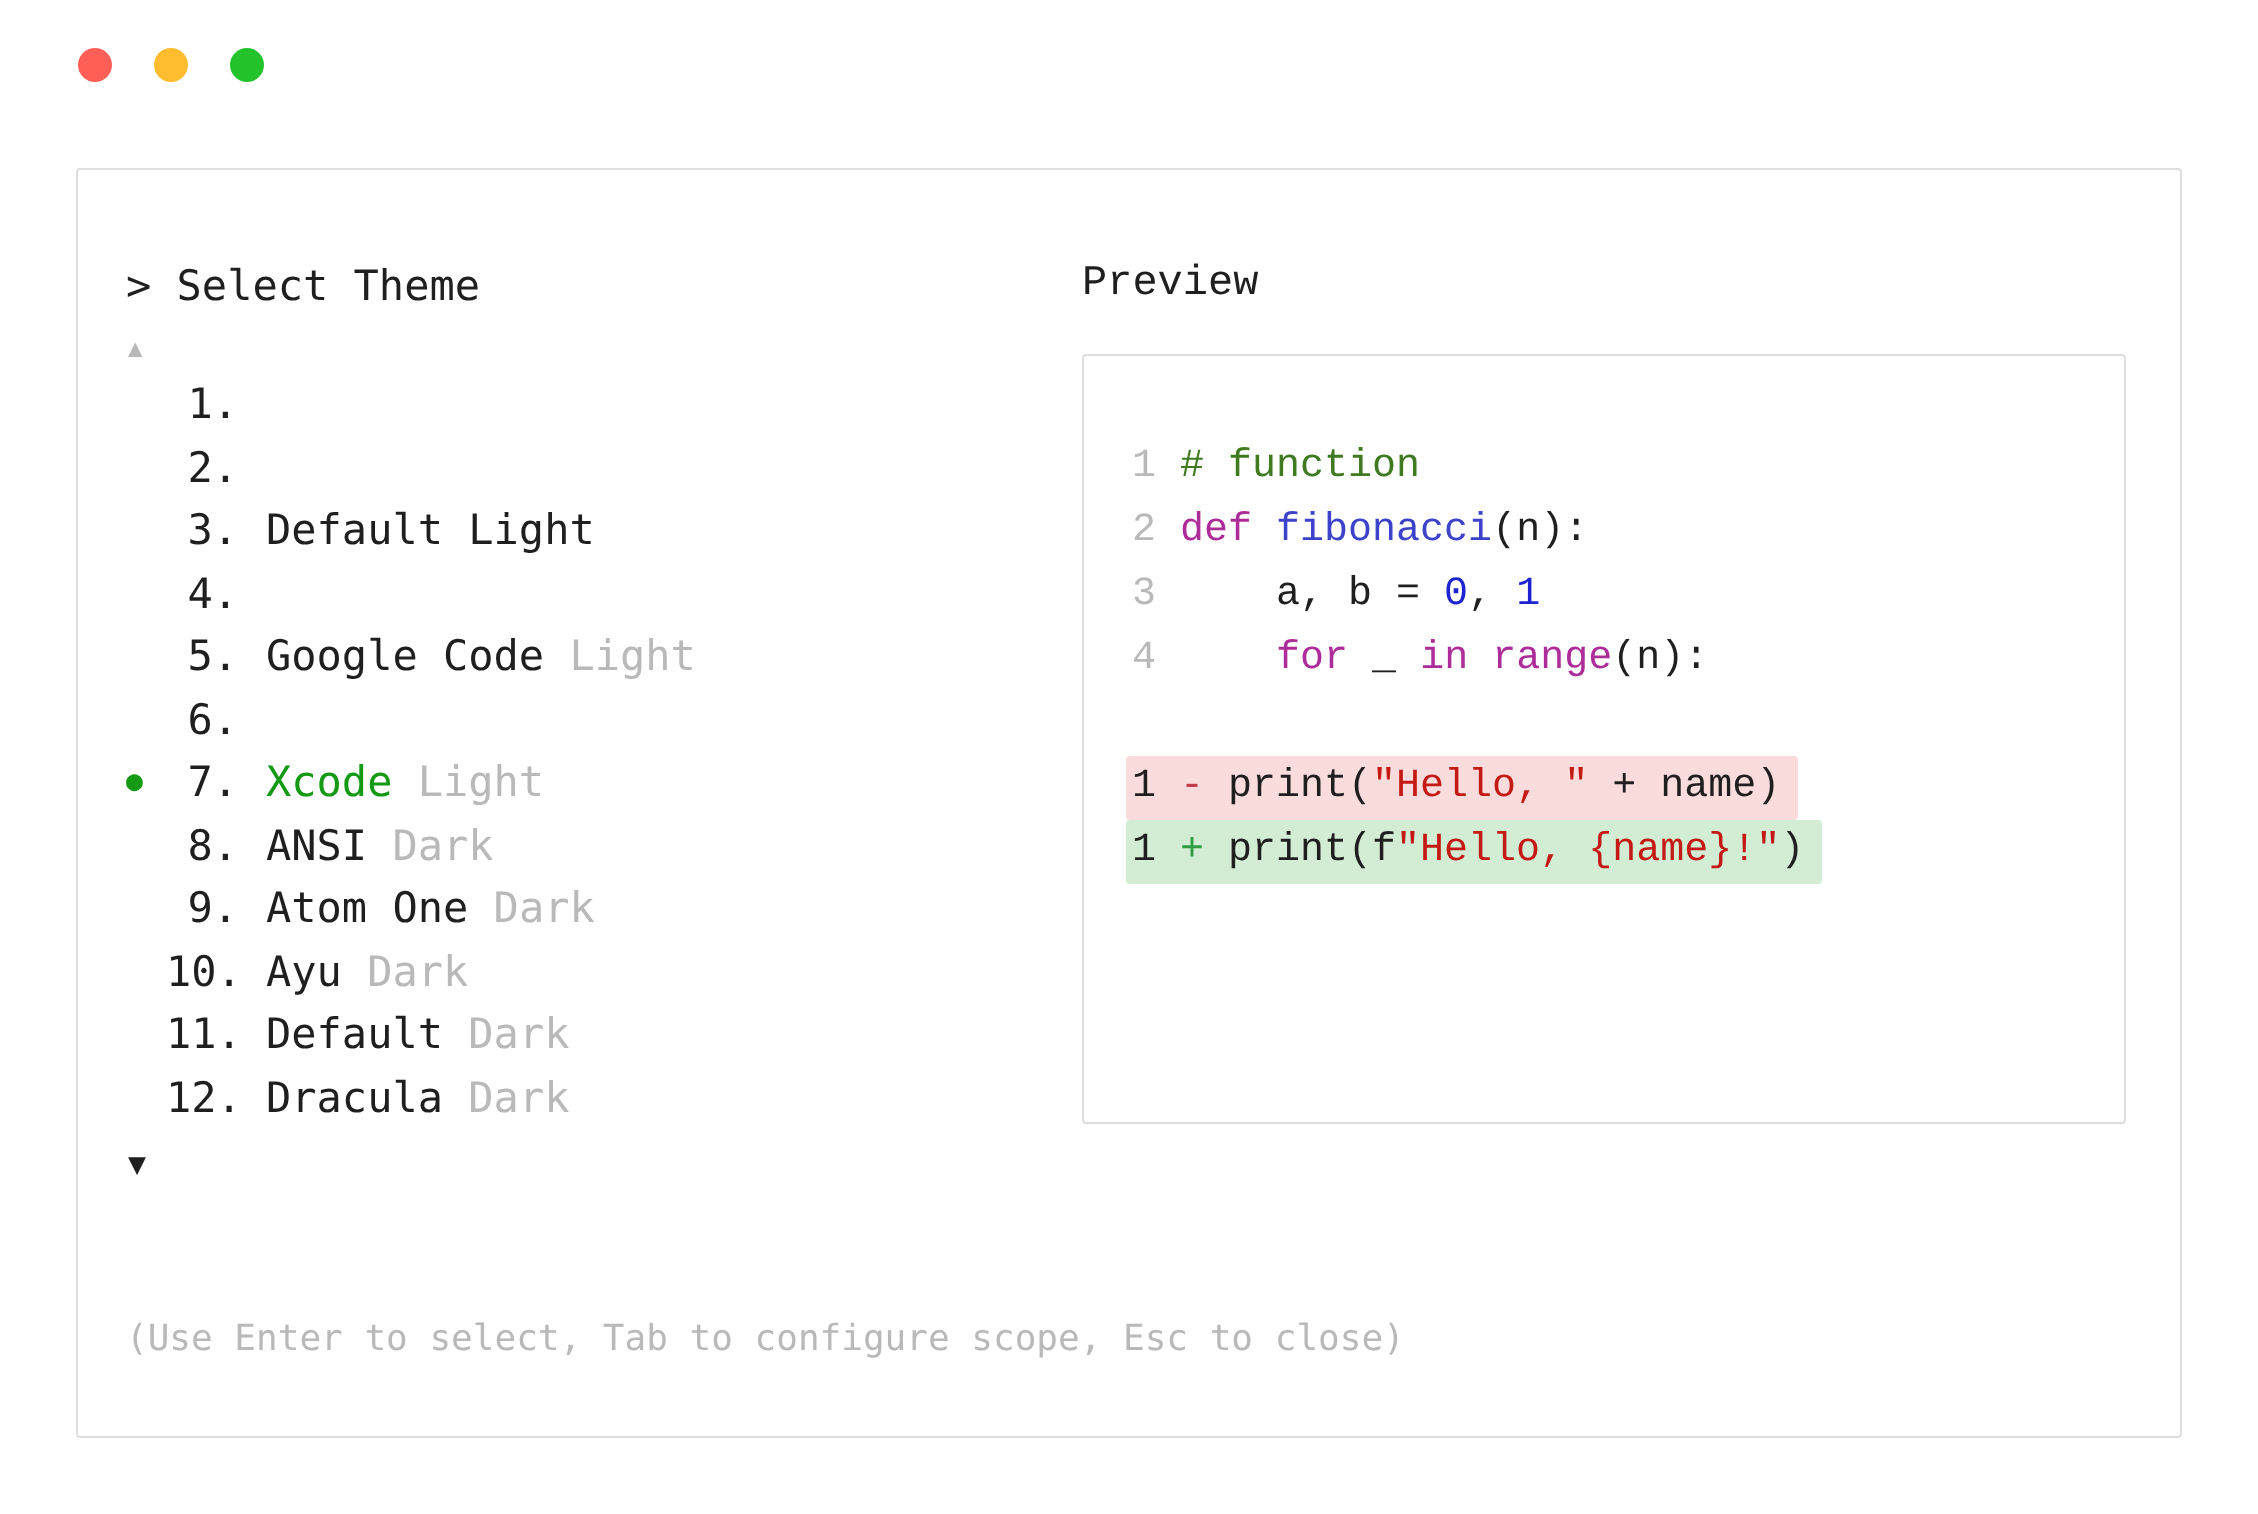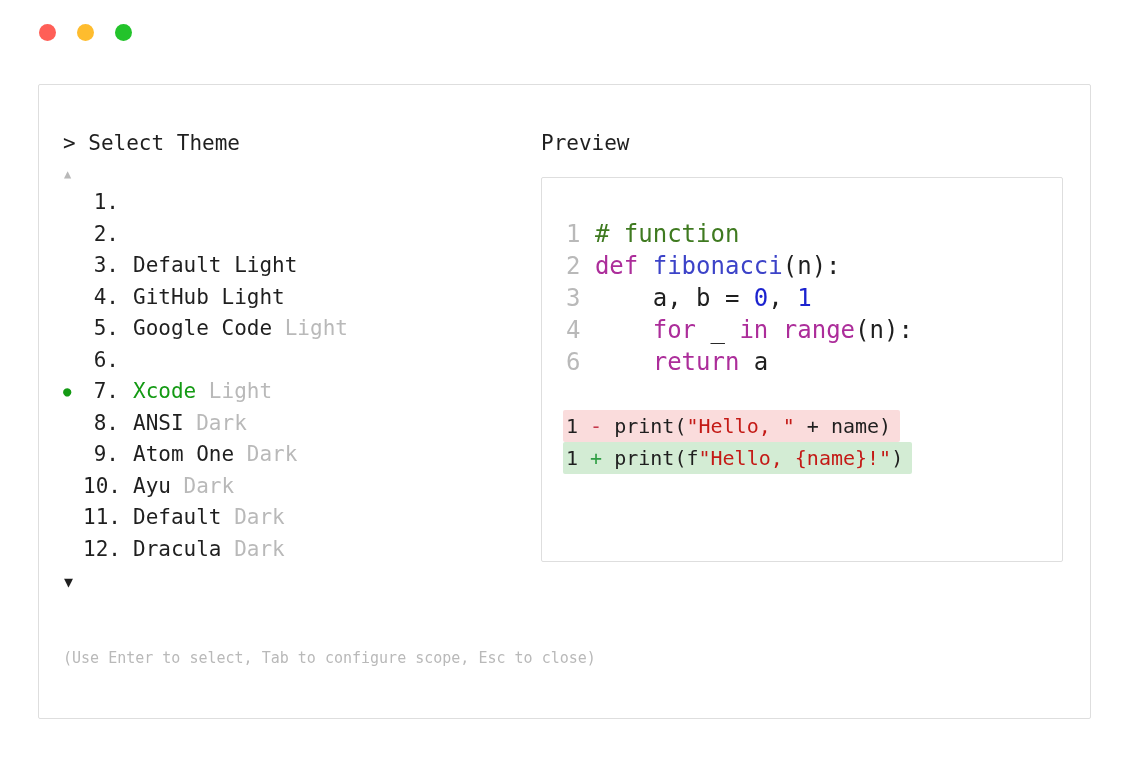--- a/index.html
+++ b/index.html
@@ -12,46 +12,46 @@
   .traffic-lights { position:absolute; top:24px; left:39px; display:flex; gap:21px; }
   .tl { width:17px; height:17px; border-radius:50%; display:inline-block; }
 
   .panel {
     position:absolute; left:38px; top:84px; width:1053px; height:635px;
     border:1.5px solid var(--border,#dedede); border-radius:2px;
     background:#fff; padding:44px 24px;
   }
   .columns { display:flex; }
   .left-col { width:478px; }
-  .right-col { flex:1; }
+  .right-col { flex:1;font-family:Liberation Mono, monospace; }
 
   .section-title { font-size:21px; line-height:28px; color:var(--text,#1f1f1f); white-space:pre; }
 
   .scroll-up { color:var(--dim,#b9b9b9); font-size:12px; line-height:16px; margin:9px 0 5px 1px; }
   .scroll-down { color:var(--text,#1f1f1f); font-size:15px; line-height:20px; margin:7px 0 0 1px; }
 
   ul.theme-list { list-style:none; }
   .theme-item { display:flex; font-size:21px; line-height:31.5px; white-space:pre; cursor:default; }
   .theme-item .bullet { width:20px; font-size:14px; color:var(--green,#149a14); }
   .theme-item .num { width:36px; text-align:right; }
   .theme-item .name { margin-left:14px; }
   .theme-item.selected .name { color:var(--green,#149a14); }
   .theme-item .dim-part { color:var(--dim,#b9b9b9); white-space:pre; }
 
   .hint {
-    position:absolute; left:24px; bottom:46px;
-    font-size:15px; line-height:28px; color:var(--dim,#b9b9b9); white-space:pre;
+    position:absolute; left:24px; bottom:34px;
+    font-size:18px; line-height:28px; color:var(--dim,#b9b9b9); white-space:pre;
   }
 
   .preview-box {
     margin-top:20px; width:522px; height:385px;
     border:1.5px solid var(--border,#dedede); border-radius:2px;
     padding:40px 24px; background:#fff; overflow:hidden;
   }
-  .code-row { font-size:24px; line-height:32px; white-space:pre; }
+  .code-row { font-size:20px; line-height:32px; white-space:pre; }
   .code-row .ln { color:var(--dim,#b9b9b9); }
   .diff-lines { margin-top:32px; }
   .diff-row { font-size:20px; line-height:32px; white-space:pre; }
   .diff-chip { display:inline-block; padding:0 9px 0 3px; margin-left:-3px; border-radius:2px; }
   .diff-chip.del { background:var(--delbg,#fadcdc); }
   .diff-chip.add { background:var(--addbg,#d3ecd4); }
   .sign-del { color:var(--del,#c5384b); }
   .sign-add { color:var(--add,#2f9e44); }
 
   .t-plain   { color:var(--text,#1f1f1f); }
@@ -73,42 +73,41 @@
 <div class="panel">
   <div class="columns">
 
     <div class="left-col">
       <div class="section-title">&gt; Select Theme</div>
       <div class="scroll-up">▲</div>
       <ul class="theme-list" id="theme-list">
           <li class="theme-item"><span class="bullet"></span><span class="num">1.</span></li>
           <li class="theme-item"><span class="bullet"></span><span class="num">2.</span></li>
           <li class="theme-item"><span class="bullet"></span><span class="num">3.</span><span class="name">Default Light</span></li>
-          <li class="theme-item"><span class="bullet"></span><span class="num">4.</span><span class="name">GitHub Light</span></li>
+          <li class="theme-item"><span class="bullet"></span><span class="num">4.</span></li>
           <li class="theme-item"><span class="bullet"></span><span class="num">5.</span><span class="name">Google Code</span><span class="dim-part"> Light</span></li>
           <li class="theme-item"><span class="bullet"></span><span class="num">6.</span></li>
           <li class="theme-item selected"><span class="bullet">●</span><span class="num">7.</span><span class="name">Xcode</span><span class="dim-part"> Light</span></li>
           <li class="theme-item"><span class="bullet"></span><span class="num">8.</span><span class="name">ANSI</span><span class="dim-part"> Dark</span></li>
           <li class="theme-item"><span class="bullet"></span><span class="num">9.</span><span class="name">Atom One</span><span class="dim-part"> Dark</span></li>
           <li class="theme-item"><span class="bullet"></span><span class="num">10.</span><span class="name">Ayu</span><span class="dim-part"> Dark</span></li>
           <li class="theme-item"><span class="bullet"></span><span class="num">11.</span><span class="name">Default</span><span class="dim-part"> Dark</span></li>
           <li class="theme-item"><span class="bullet"></span><span class="num">12.</span><span class="name">Dracula</span><span class="dim-part"> Dark</span></li>
         </ul>
       <div class="scroll-down">▼</div>
     </div>
 
     <div class="right-col">
       <div class="section-title">Preview</div>
       <div class="preview-box">
         <div id="code-lines">
             <div class="code-row"><span class="ln">1 </span><span class="t-comment"># function</span></div>
             <div class="code-row"><span class="ln">2 </span><span class="t-keyword">def </span><span class="t-func">fibonacci</span><span class="t-plain">(n):</span></div>
             <div class="code-row"><span class="ln">3 </span><span class="t-plain">    a, b = </span><span class="t-number">0</span><span class="t-plain">, </span><span class="t-number">1</span></div>
             <div class="code-row"><span class="ln">4 </span><span class="t-plain">    </span><span class="t-keyword">for</span><span class="t-plain"> _ </span><span class="t-keyword">in</span><span class="t-plain"> </span><span class="t-keyword">range</span><span class="t-plain">(n):</span></div>
-            <div class="code-row"><span class="ln">6 </span><span class="t-plain">    </span><span class="t-keyword">return</span><span class="t-plain"> a</span></div>
           </div>
         <div class="diff-lines" id="diff-lines">
             <div class="diff-row"><span class="diff-chip del"><span class="ln">1 </span><span class="sign-del">- </span><span class="t-plain">print(</span><span class="t-string">"Hello, "</span><span class="t-plain"> + name)</span></span></div>
             <div class="diff-row"><span class="diff-chip add"><span class="ln">1 </span><span class="sign-add">+ </span><span class="t-plain">print(f</span><span class="t-string">"Hello, {name}!"</span><span class="t-plain">)</span></span></div>
           </div>
       </div>
     </div>
 
   </div>
 

